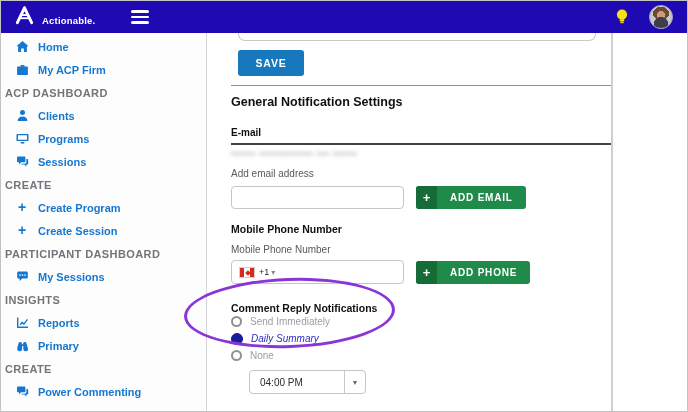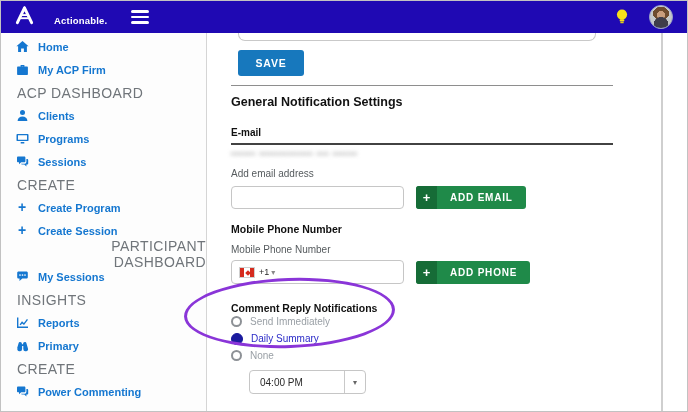--- a/index.html
+++ b/index.html
@@ -9,21 +9,21 @@
     position:relative; width:688px; height:412px; background:#fff;
     border:1px solid #c2c2c2; overflow:hidden;
   }
   
   .header{
     position:absolute; left:0; top:0; width:100%; height:32px;
     background:#1f09b3; display:flex; align-items:center; z-index:6;
   }
   .logo-group{ display:flex; align-items:flex-end; margin-left:14px; padding-bottom:4px; }
   .logo-a{ width:19px; height:22px; display:block; }
-  .brand-text{ color:#fff; font-size:9.5px; font-weight:700; margin-left:20px; letter-spacing:.2px; }
+  .brand-text{ color:#fff; font-size:9.5px; font-weight:700; margin-left:8px; letter-spacing:.2px; }
   .hamburger{ position:absolute; left:130px; top:9px; width:18px; cursor:pointer; }
   .hamburger div{ height:2.6px; background:#fff; border-radius:2px; margin-bottom:3px; }
   .hamburger div:last-child{ margin-bottom:0; }
   .header-right{ margin-left:auto; display:flex; align-items:center; }
   .bulb{ width:16px; height:18px; margin-right:19px; }
   .avatar{
     width:24px; height:24px; border-radius:50%; margin-right:14px;
     background:
       radial-gradient(circle at 50% 84%, #3f3d4a 0 34%, rgba(0,0,0,0) 35%),
       radial-gradient(circle at 50% 42%, #c99d7d 0 24%, rgba(0,0,0,0) 25%),
@@ -34,25 +34,25 @@
   
   .sidebar{
     position:absolute; left:0; top:32px; bottom:0; width:206px;
     background:#fdfdfd; border-right:1px solid #d5d5d5; padding-top:2px; z-index:2;text-align:right;
   }
   .nav-row{ height:23px; display:flex; align-items:center; padding-left:14px; cursor:pointer; }
   .nav-row .ic{ width:14px; height:13px; display:flex; align-items:center; justify-content:center; }
   .nav-row svg{ fill:#1577d0; }
   .nav-row .lbl{ color:#1577d0; font-size:11px; font-weight:700; margin-left:9px; }
   .nav-plus{ color:#1577d0; font-size:14px; font-weight:700; line-height:13px; }
-  .nav-section{ height:23px; display:flex; align-items:center; padding-left:16px;
-    color:#70757a; font-size:14px; letter-spacing:.4px; }
+  .nav-section{ height:23px; display:flex; align-items:center; padding-left:4px;
+    color:#70757a; font-size:11px; letter-spacing:.4px;font-weight:bold; }
   
   .content{
-    position:absolute; left:207px; top:32px; bottom:0; width:455px; background:#fff;
+    position:absolute; left:207px; top:32px; bottom:0; width:405px; background:#fff;
     border-right:2px solid #cfcfcf; padding-left:23px; z-index:1; overflow:hidden;
   }
   .input-cut{
     margin-left:7px; width:358px; height:8px;
     border:1px solid #c9c9c9; border-top:none; border-radius:0 0 7px 7px; background:#fff;
   }
   .save-btn{
     display:block; margin:9px 0 0 7px; width:66px; height:26px; border:none; border-radius:3px;
     background:#1778bd; color:#fff; font-family:inherit; font-size:10.5px; font-weight:700;
     letter-spacing:.8px; cursor:pointer;
@@ -90,21 +90,21 @@
   .cc{ font-size:9px; color:#2a2a2a; margin-left:4px; }
   .caret{ font-size:8px; color:#888; margin-left:2px; }
   .phone-box input{ border:none; outline:none; flex:1; min-width:0; margin-left:6px;
     font-family:inherit; font-size:9.5px; color:#333; }
   .phone-box input::placeholder{ color:#9aa0a6; }
   .radio-row{ display:flex; align-items:flex-start; height:15px; margin-top:2px; cursor:pointer; }
   .radio-row:first-of-type{ margin-top:4px; }
   .rb{ width:11px; height:11px; border-radius:50%; border:2px solid #8d9196; background:#fff; }
   .rb.sel{ border:1px solid #16169e; background:#1b1b9e; width:12px; height:12px; }
   .radio-lbl{ margin-left:8px; font-size:10px; color:#9aa0a6; }
-  .radio-lbl.sel{ color:#2b2bc8; }
+  .radio-lbl.sel{ color:#2b2bc8;font-style:italic; }
   .time-select{
     margin:5px 0 0 18px; width:117px; height:24px; border:1px solid #c6c6c6; border-radius:4px;
     display:flex; align-items:center; background:#fff; cursor:pointer;gap:32px;
   }
   .time-select .tval{ flex:1; padding-left:10px; font-size:10px; color:#2a2a2a; }
   .time-select .tcaret{ width:21px; align-self:stretch; border-left:1px solid #c9c9c9;
     display:flex; align-items:center; justify-content:center; font-size:8px; color:#666; }
   
   .ellipse{
     position:absolute; left:183px; top:277px; width:211px; height:70px;

